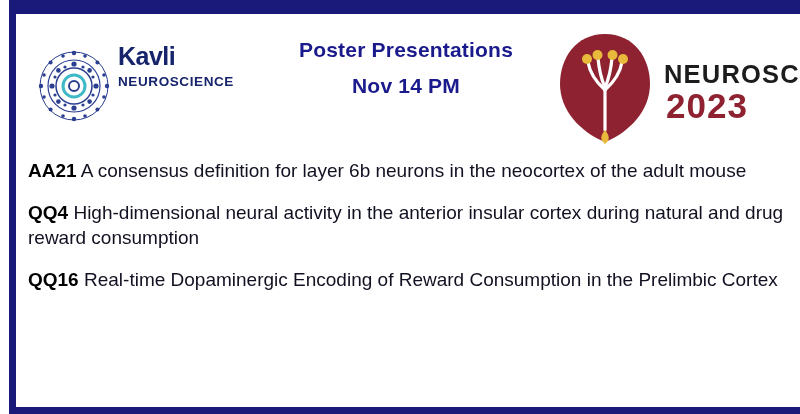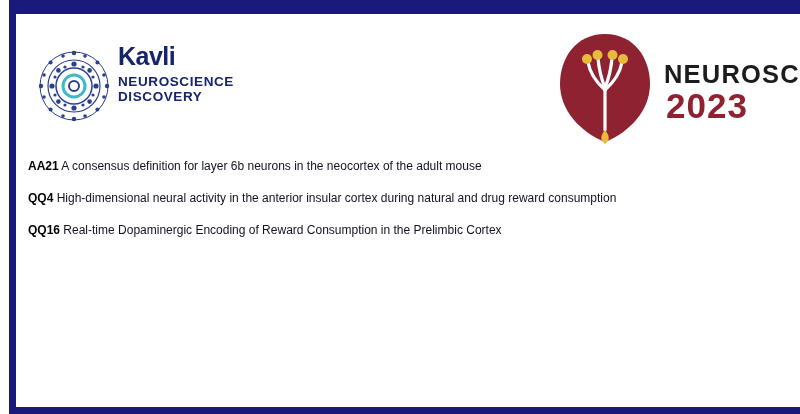--- a/index.html
+++ b/index.html
@@ -127,21 +127,21 @@
     color: #8e2230;
   }
   
   .poster-list {
     position: absolute;
     top: 158px;
     left: 8px;
     right: 8px;
   }
   .poster-item {
-    font-size: 12px;
+    font-size: 19px;
     color: #111122;
     line-height: 1.35;
     margin-bottom: 16px;
     padding-left: 4px;
   }
   .poster-code {
     font-weight: bold;
     color: #000000;
   }
   .poster-title {
@@ -199,24 +199,27 @@
                 <circle cx="21" cy="49" r="1.6"></circle>
               <circle cx="59" cy="31" r="1.6"></circle>
                 <circle cx="59" cy="49" r="1.6"></circle>
             </g>
           </g>
         </svg>
       </div>
       <div class="kavli-text">
         <div class="kavli-name">Kavli</div>
         <div class="kavli-sub">NEUROSCIENCE</div>
-        <div class="kavli-sub">DISCOVERY</div>
       </div>
     </div>
 
+    <div class="title-block">
+      <div class="title-line1">Poster Presentations</div>
+      <div class="title-line2">Nov 14 PM</div>
+    </div>
 
     <div class="sfn-logo">
       <div class="sfn-mark">
         <svg width="110" height="116" viewBox="0 0 110 116" xmlns="http://www.w3.org/2000/svg">
           <path d="M55 4 C26 4 10 28 10 54 C10 80 30 102 55 112 C80 102 100 80 100 54 C100 28 84 4 55 4 Z" fill="#8e2230"></path>
           <g stroke="#ffffff" stroke-width="3.2" fill="none" stroke-linecap="round">
             <path d="M55 100 L55 56"></path>
             <path d="M55 60 C46 52 40 44 38 32"></path>
             <path d="M55 60 C64 52 70 44 72 32"></path>
             <path d="M55 58 C51 48 49 40 48 28"></path>

